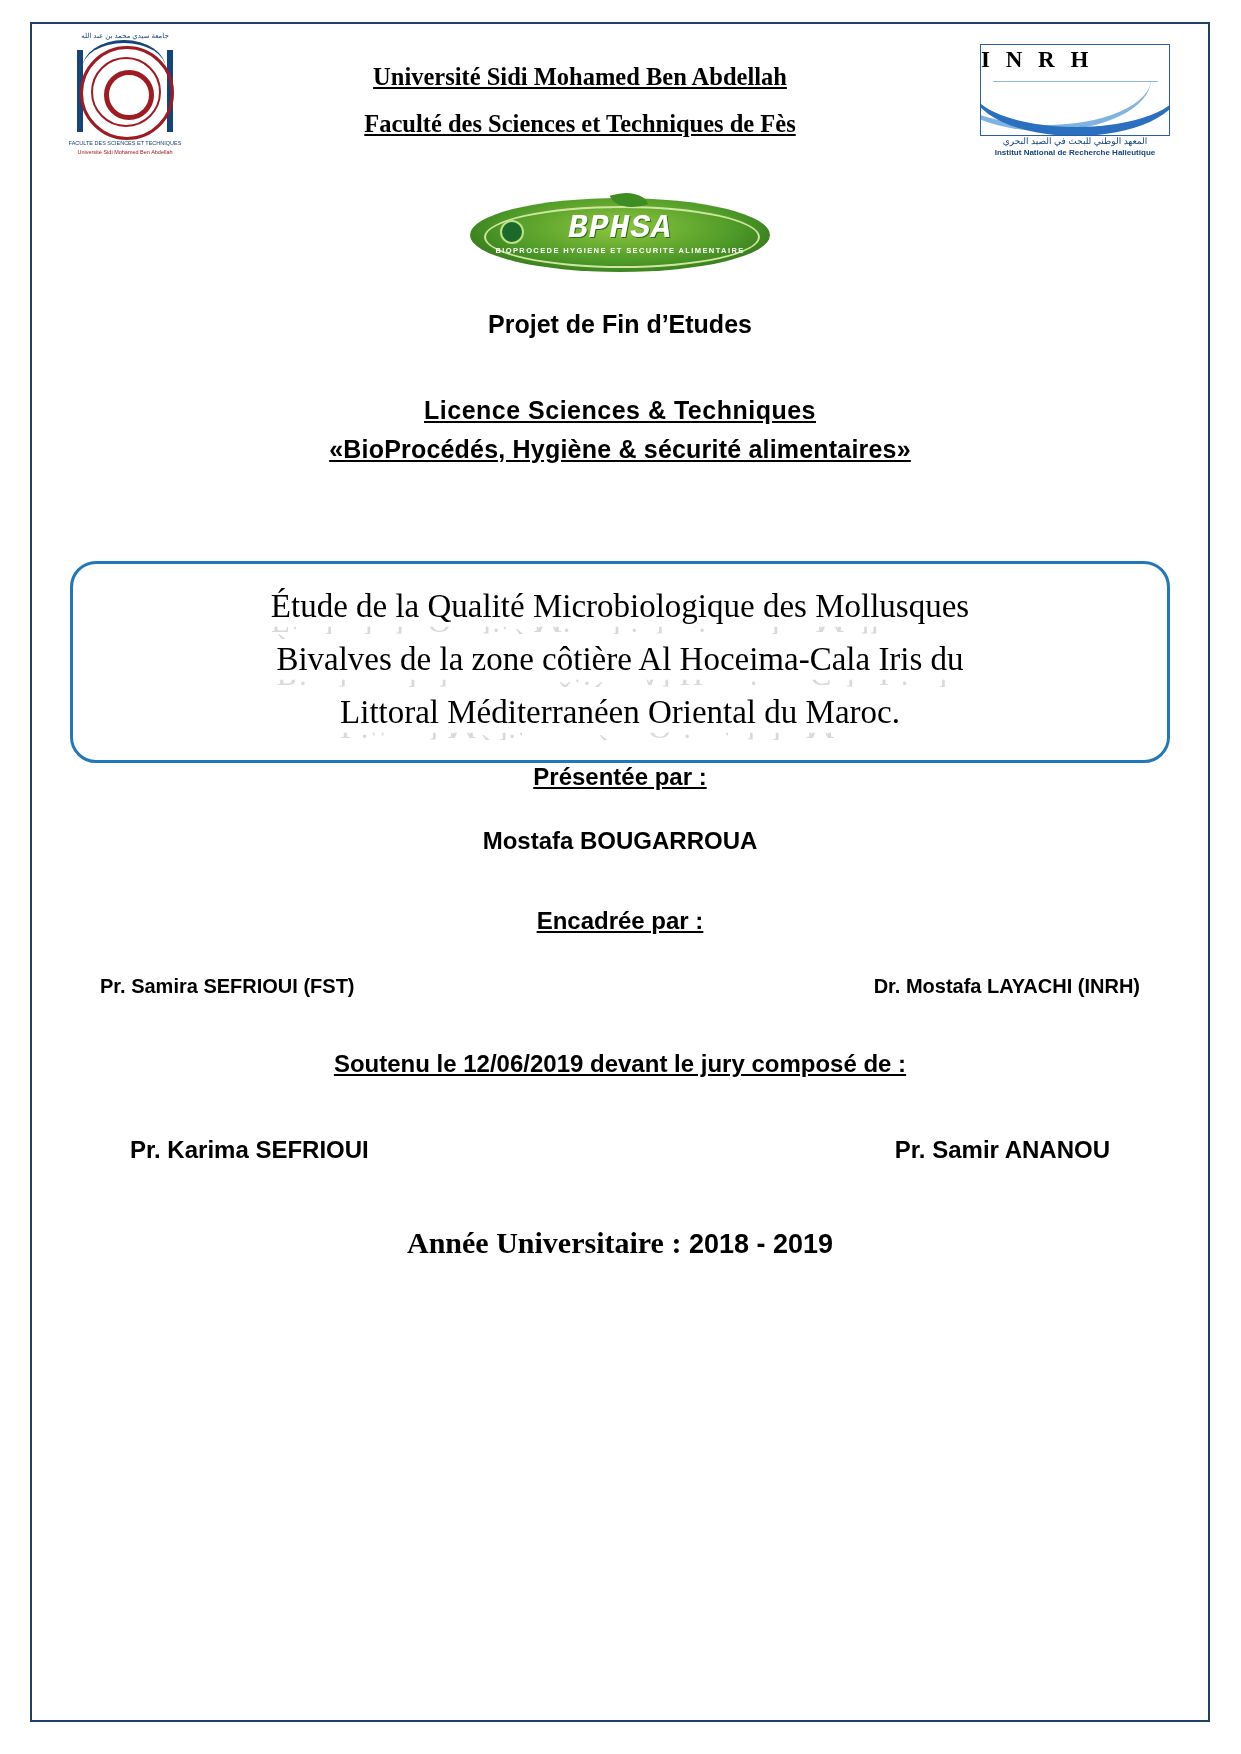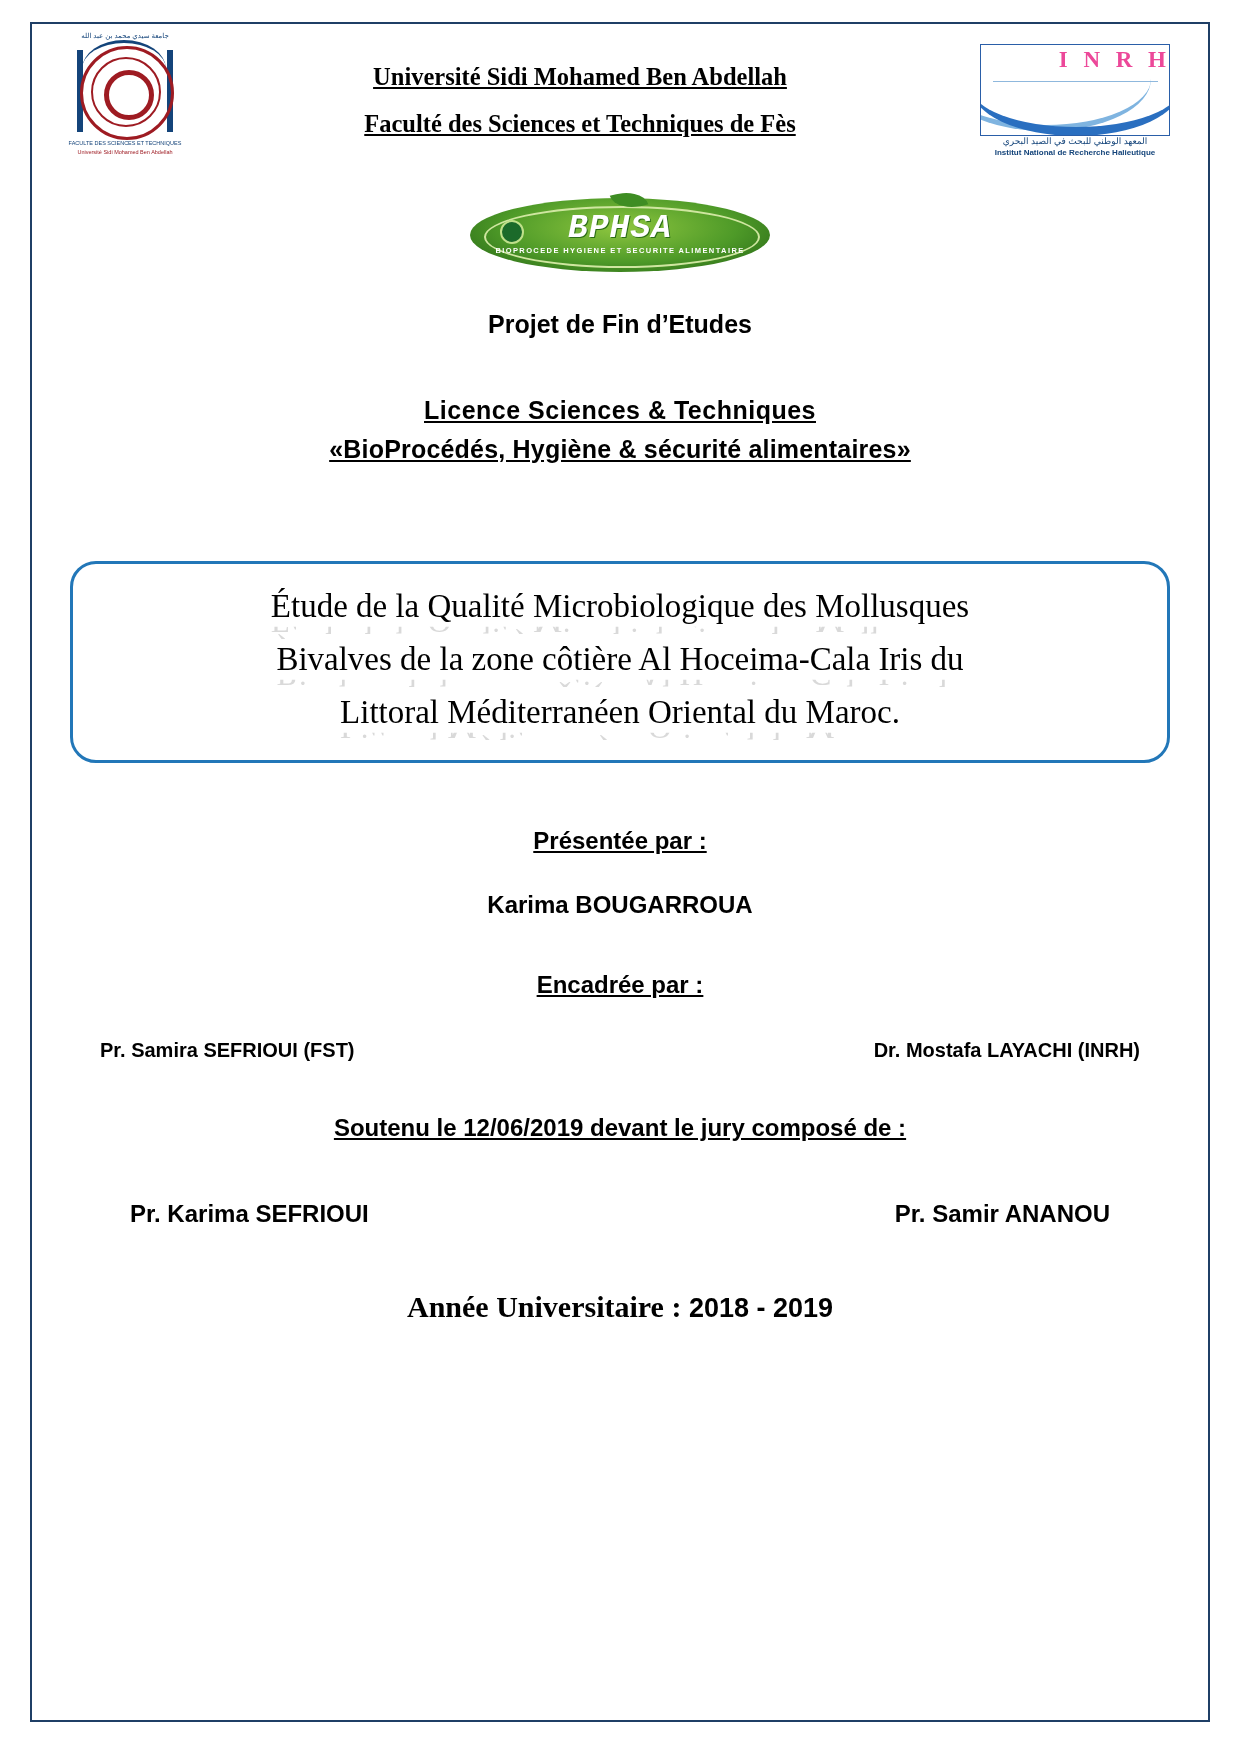--- a/index.html
+++ b/index.html
@@ -155,25 +155,25 @@
     height: 92px;
     border: 1px solid #2a5ea8;
     box-sizing: border-box;
     overflow: hidden;
   }
   .inrh-text {
     position: absolute;
     left: 0;
     top: 2px;
     width: 190px;
-    text-align: right;
+    text-align: left;
     font-family: "Liberation Serif", serif;
     font-size: 23px;
     letter-spacing: 5px;
-    color: #ec4899;
+    color: #000000;
     font-weight: bold;
   }
   .inrh-wave1 {
     position: absolute;
     left: -10px;
     top: 42px;
     width: 210px;
     height: 40px;
     border-bottom: 9px solid #2a6fc0;
     border-radius: 50% / 0 0 100% 100%;
@@ -332,21 +332,20 @@
     width: 100%;
     transform: scaleY(-1);
     opacity: 0.22;
     color: #555;
     pointer-events: none;
     overflow: hidden;
     height: 0.6em;
   }
 
   .presented {
-    margin-top: 64px;
     text-align: center;
     font-size: 24px;
     font-weight: bold;
   }
   .presented .label { text-decoration: underline; }
   .author {
     margin-top: 36px;
     text-align: center;
     font-size: 24px;
     font-weight: bold;
@@ -455,21 +454,21 @@
     <div class="t">
       <span class="refl" data-text="Étude de la Qualité Microbiologique des Mollusques">Étude de la Qualité Microbiologique des Mollusques</span>
       <span class="refl" data-text="Bivalves de la zone côtière Al Hoceima-Cala Iris du">Bivalves de la zone côtière Al Hoceima-Cala Iris du</span>
       <span class="refl" data-text="Littoral Méditerranéen Oriental du Maroc.">Littoral Méditerranéen Oriental du Maroc.</span>
     </div>
   </div>
 
   <div class="presented">
     <span class="label">Présentée par :</span>
   </div>
-  <div class="author">Karima BOUGARROUA</div>
+  <div class="author">Mostafa BOUGARROUA</div>
 
   <div class="encadree">Encadrée par :</div>
   <div class="supervisors">
     <span>Pr. Samira SEFRIOUI (FST)</span>
     <span>Dr. Mostafa LAYACHI (INRH)</span>
   </div>
 
   <div class="soutenu">Soutenu le  12/06/2019   devant le jury composé de :</div>
   <div class="jury">
     <span>Pr. Karima SEFRIOUI</span>

